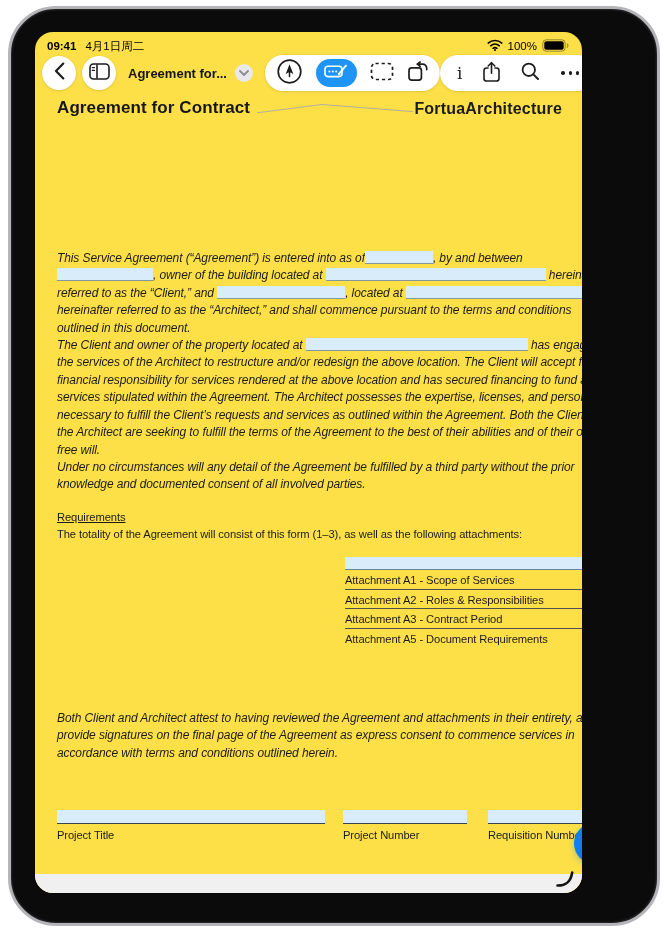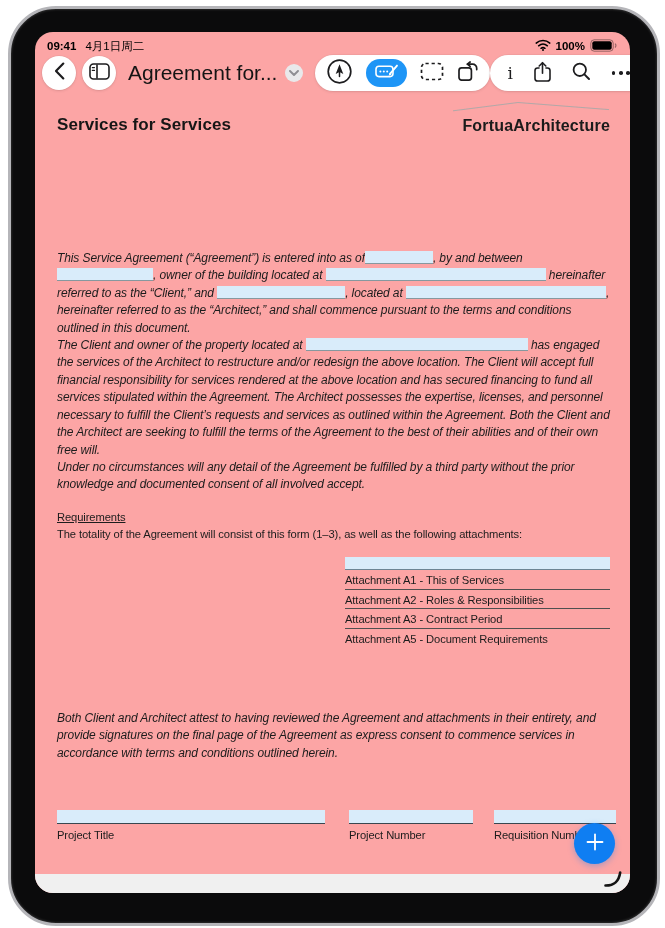--- a/index.html
+++ b/index.html
@@ -2,57 +2,57 @@
 <html><head>
 <meta charset="utf-8">
 <style>
   html,body{margin:0;padding:0;}
   body{width:665px;height:928px;background:#fff;position:relative;overflow:hidden;
        font-family:"Liberation Sans",sans-serif;-webkit-font-smoothing:antialiased;}
 
   
   .device{position:absolute;left:8px;top:6px;width:646px;height:914px;background:#0b0b0c;
           border:3px solid #b5b5b9;border-radius:48px;box-shadow:inset 0 0 3px rgba(255,255,255,.25);}
-  .screen{position:absolute;left:24px;top:23px;width:595px;height:861px;background:#fca5a5;
+  .screen{position:absolute;left:24px;top:23px;width:547px;height:861px;background:#fde047;
           border-radius:18px;overflow:hidden;}
 
   
   .statusbar{position:absolute;top:5px;left:12px;right:13px;height:18px;display:flex;
              justify-content:space-between;align-items:center;font-size:11.5px;color:#000;}
   .sb-left{display:flex;gap:9px;align-items:center;}
   .sb-time{font-weight:700;}
   .sb-date{font-weight:500;}
   .sb-right{display:flex;gap:5px;align-items:center;}
-  .sb-batt-txt{font-weight:700;}
+  .sb-batt-txt{font-weight:400;}
 
   
   .toolbar{position:absolute;top:23px;left:7px;right:9px;height:36px;display:flex;align-items:center;}
   .circle-btn{width:34px;height:34px;border-radius:50%;background:#fff;display:flex;align-items:center;
               justify-content:center;box-shadow:0 0 0 .5px rgba(0,0,0,.06),0 1px 3px rgba(0,0,0,.10);
               flex:0 0 auto;cursor:pointer;}
   .tb-title-wrap{display:flex;align-items:center;gap:8px;margin:0 10px 0 12px;cursor:pointer;}
-  .tb-title{font-size:21px;font-weight:400;color:#141414;white-space:nowrap;text-align:center;}
+  .tb-title{font-size:13px;font-weight:700;color:#141414;white-space:nowrap;text-align:center;}
   .chev-badge{width:18px;height:18px;border-radius:50%;background:#e9e9eb;display:flex;
               align-items:center;justify-content:center;}
   .pill{height:36px;border-radius:18px;background:#fff;display:flex;align-items:center;
         box-shadow:0 0 0 .5px rgba(0,0,0,.06),0 1px 3px rgba(0,0,0,.10);}
   .tools-pill{gap:13px;padding:0 11px;margin-left:2px;}
   .right-pill{gap:21px;padding:0 17px;margin-left:auto;}
   .tool-btn{display:flex;align-items:center;justify-content:center;cursor:pointer;}
   .bluepill{width:41px;height:28px;border-radius:14px;background:#1e95f6;display:flex;
             align-items:center;justify-content:center;}
   .info-i{font-family:"DejaVu Serif",serif;font-size:17px;font-weight:500;color:#1d1d1f;line-height:1;}
   .dots{display:flex;gap:3.5px;align-items:center;}
   .dots i{width:3.6px;height:3.6px;border-radius:50%;background:#1d1d1f;display:block;}
 
   
   .doc-header{position:absolute;top:66px;left:22px;right:20px;display:flex;
               justify-content:space-between;align-items:flex-end;}
   .doc-title{font-size:17px;font-weight:700;color:#161616;letter-spacing:.1px;}
-  .logo{display:flex;flex-direction:column;align-items:flex-end;}
+  .logo{display:flex;flex-direction:row;align-items:flex-end;}
   .logo-text{font-size:16px;font-weight:600;color:#1b1b1b;letter-spacing:.2px;margin-top:1px;}
 
   .para{position:absolute;left:22px;width:557px;font-size:12px;line-height:17.45px;
         color:#1c1c1c;letter-spacing:-0.1px;font-style:italic;}
   .fld{display:inline-block;height:12px;background:#d9ecfa;border-bottom:1px solid #86989f;
        margin-bottom:-2px;cursor:text;}
 
   .att-block{position:absolute;left:22px;top:477px;width:557px;font-size:11.2px;
              line-height:17.45px;color:#1c1c1c;letter-spacing:-0.1px;}
   .att-heading{text-decoration:underline;}
@@ -199,58 +199,58 @@
               <i></i>
               <i></i>
             </span>
         </div>
       </div>
     </div>
 
     <div>
 
       <div class="doc-header">
-        <span class="doc-title">Services for Services</span>
+        <span class="doc-title">Agreement for Contract</span>
         <span class="logo">
           <span>
             <svg width="158" height="11" viewBox="0 0 158 11">
               <path d="M1 9.8 L66 1.5 L157 8.6" fill="none" stroke="#a8a8a8" stroke-width="0.9"></path>
             </svg>
           </span>
           <span class="logo-text">FortuaArchitecture</span>
         </span>
       </div>
 
       <div class="para" style="top:218px"><span>This Service Agreement (“Agreement”) is entered into as of</span><span class="fld" style="width:68px"></span><span>, by and between </span><span class="fld" style="width:96px"></span><span>, owner of the building located at </span><span class="fld" style="width:220px"></span><span> hereinafter referred to as the “Client,” and </span><span class="fld" style="width:128px"></span><span>, located at </span><span class="fld" style="width:200px"></span><span>, hereinafter referred to as the “Architect,” and shall commence pursuant to the terms and conditions outlined in this document.</span></div>
 
       <div class="para" style="top:305px"><span>The Client and owner of the property located at </span><span class="fld" style="width:222px"></span><span> has engaged the services of the Architect to restructure and/or redesign the above location. The Client will accept full financial responsibility for services rendered at the above location and has secured financing to fund all services stipulated within the Agreement. The Architect possesses the expertise, licenses, and personnel necessary to fulfill the Client’s requests and services as outlined within the Agreement. Both the Client and the Architect are seeking to fulfill the terms of the Agreement to the best of their abilities and of their own free will.</span></div>
 
-      <div class="para" style="top:427px">Under no circumstances will any detail of the Agreement be fulfilled by a third party without the prior knowledge and documented consent of all involved accept.</div>
+      <div class="para" style="top:427px">Under no circumstances will any detail of the Agreement be fulfilled by a third party without the prior knowledge and documented consent of all involved parties.</div>
 
       <div class="att-block">
         <div class="att-heading">Requirements</div>
         <div>The totality of the Agreement will consist of this form (1–3), as well as the following attachments:</div>
       </div>
 
       <div class="att-table">
         <div class="att-field"></div>
-        <div class="att-row">Attachment A1 - This of Services</div>
+        <div class="att-row">Attachment A1 - Scope of Services</div>
         <div class="att-row">Attachment A2 - Roles &amp; Responsibilities</div>
         <div class="att-row">Attachment A3 - Contract Period</div>
         <div class="att-row">Attachment A5 - Document Requirements</div>
       </div>
 
       <div class="para" style="top:678px">Both Client and Architect attest to having reviewed the Agreement and attachments in their entirety, and provide signatures on the final page of the Agreement as express consent to commence services in accordance with terms and conditions outlined herein.</div>
 
       <div class="footer-fields">
         <div class="ff-col" style="width:268px">
           <div class="bfield"></div>
           <div class="ff-label">Project Title</div>
         </div>
-        <div class="ff-col" style="width:124px;margin-left:24px">
+        <div class="ff-col" style="width:124px;margin-left:18px">
           <div class="bfield"></div>
           <div class="ff-label">Project Number</div>
         </div>
         <div class="ff-col" style="width:122px;margin-left:21px">
           <div class="bfield"></div>
           <div class="ff-label">Requisition Number</div>
         </div>
       </div>
     </div>
 

